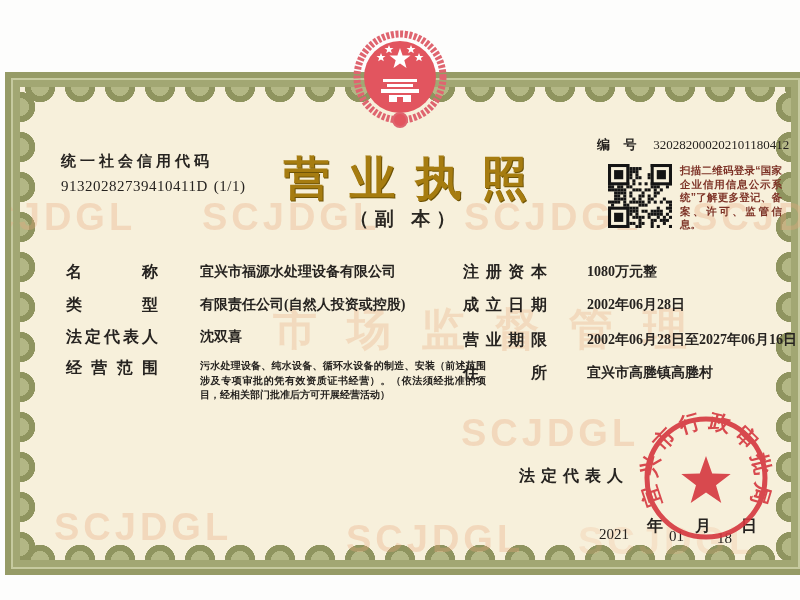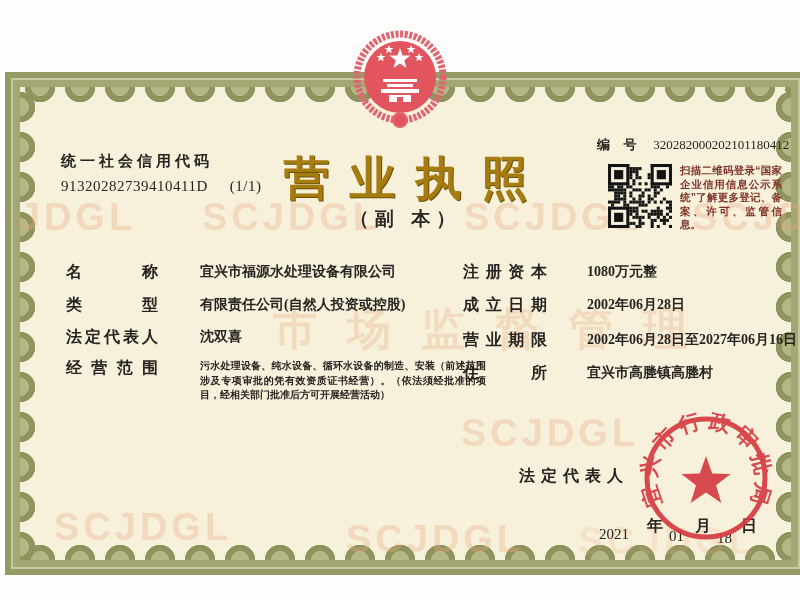--- a/index.html
+++ b/index.html
@@ -32,21 +32,21 @@
   .w1{left:-53px;top:118px;} .w2{left:191px;top:118px;} .w3{left:453px;top:118px;} .w4{left:681px;top:118px;}
   .w5{left:450px;top:334px;} .w6{left:43px;top:428px;} .w7{left:335px;top:440px;} .w8{left:567px;top:442px;opacity:.6;}
   .wbig{left:262px;top:222px;}
 
   .layer{position:absolute;inset:0;z-index:3;}
 
   
   .credit{position:absolute;left:50px;top:74px;}
   .credit .lab{font-size:15px;font-weight:bold;letter-spacing:4px;}
   .credit .code{font-size:15px;font-family:"Liberation Serif",serif;margin-top:7px;letter-spacing:.5px;}
-  .credit .pages{margin-left:22px;}
+  .credit .pages{margin-left:6px;}
   .title{position:absolute;left:0;right:0;top:70px;text-align:center;
          font-size:46px;font-weight:bold;color:#a67c10;letter-spacing:20px;padding-left:20px;
          text-shadow:1px 1px 0 #6e5306;font-family:"Liberation Serif",serif;}
   .subtitle{position:absolute;left:0;right:0;top:128px;text-align:center;font-size:19px;
             letter-spacing:6px;color:#2a2722;font-weight:bold;}
   .serial{position:absolute;left:586px;top:58px;font-size:13px;white-space:nowrap;}
   .serial .lab{font-weight:bold;letter-spacing:5px;margin-right:8px;}
   .serial .num{font-family:"Liberation Serif",serif;}
   .qr{position:absolute;left:597px;top:86px;width:64px;height:64px;background:#f7f0db;}
   .qr-caption{position:absolute;left:669px;top:86px;width:102px;font-size:10.5px;line-height:13.5px;

